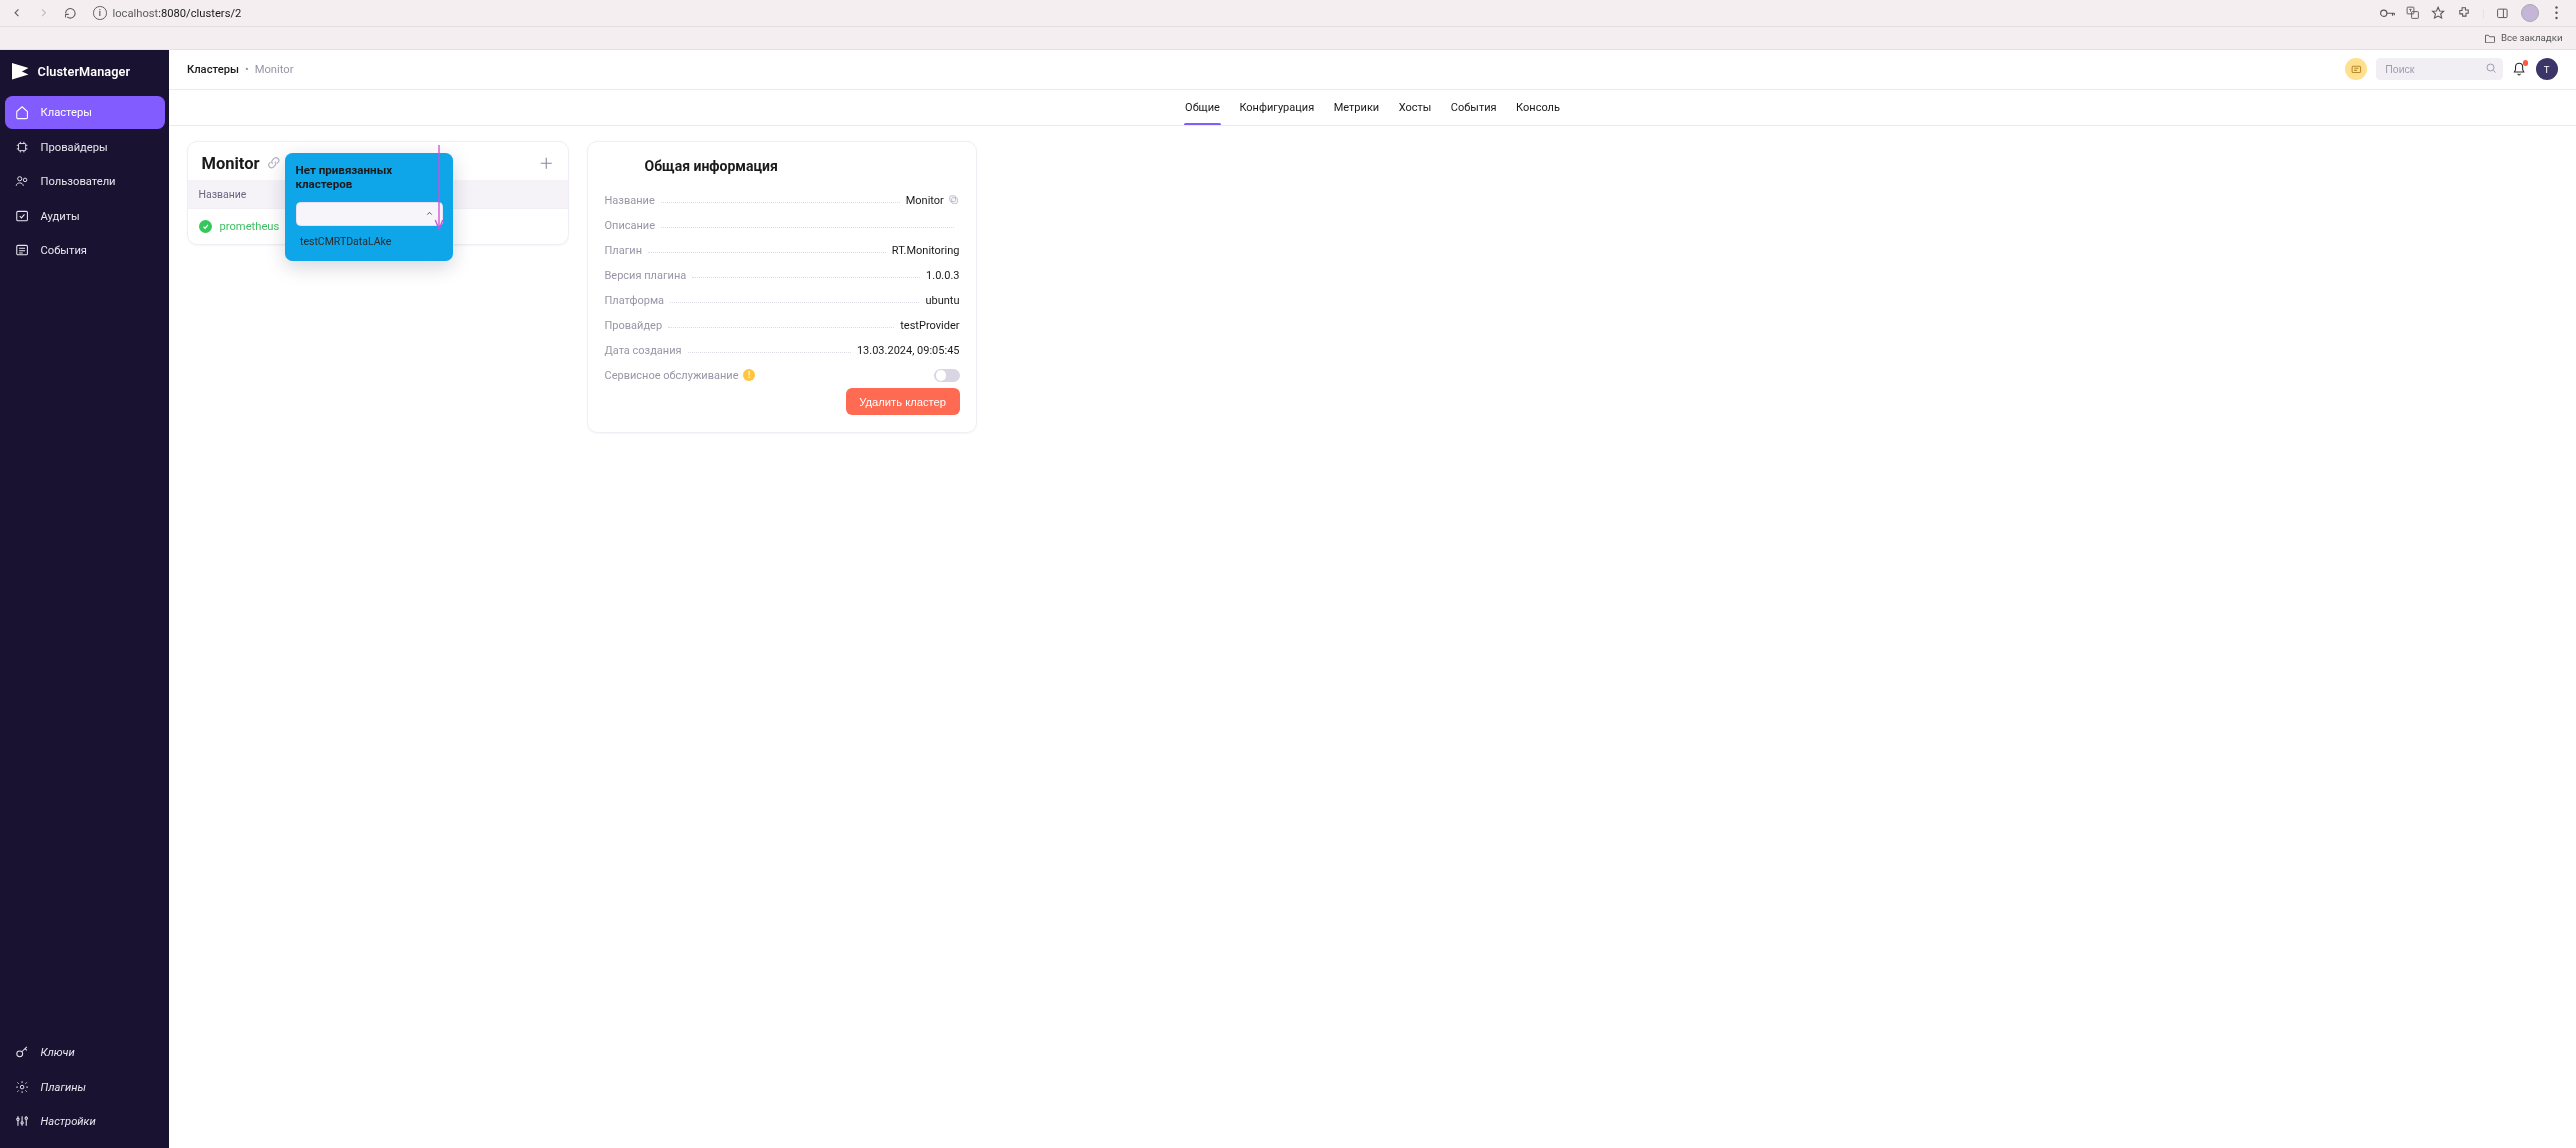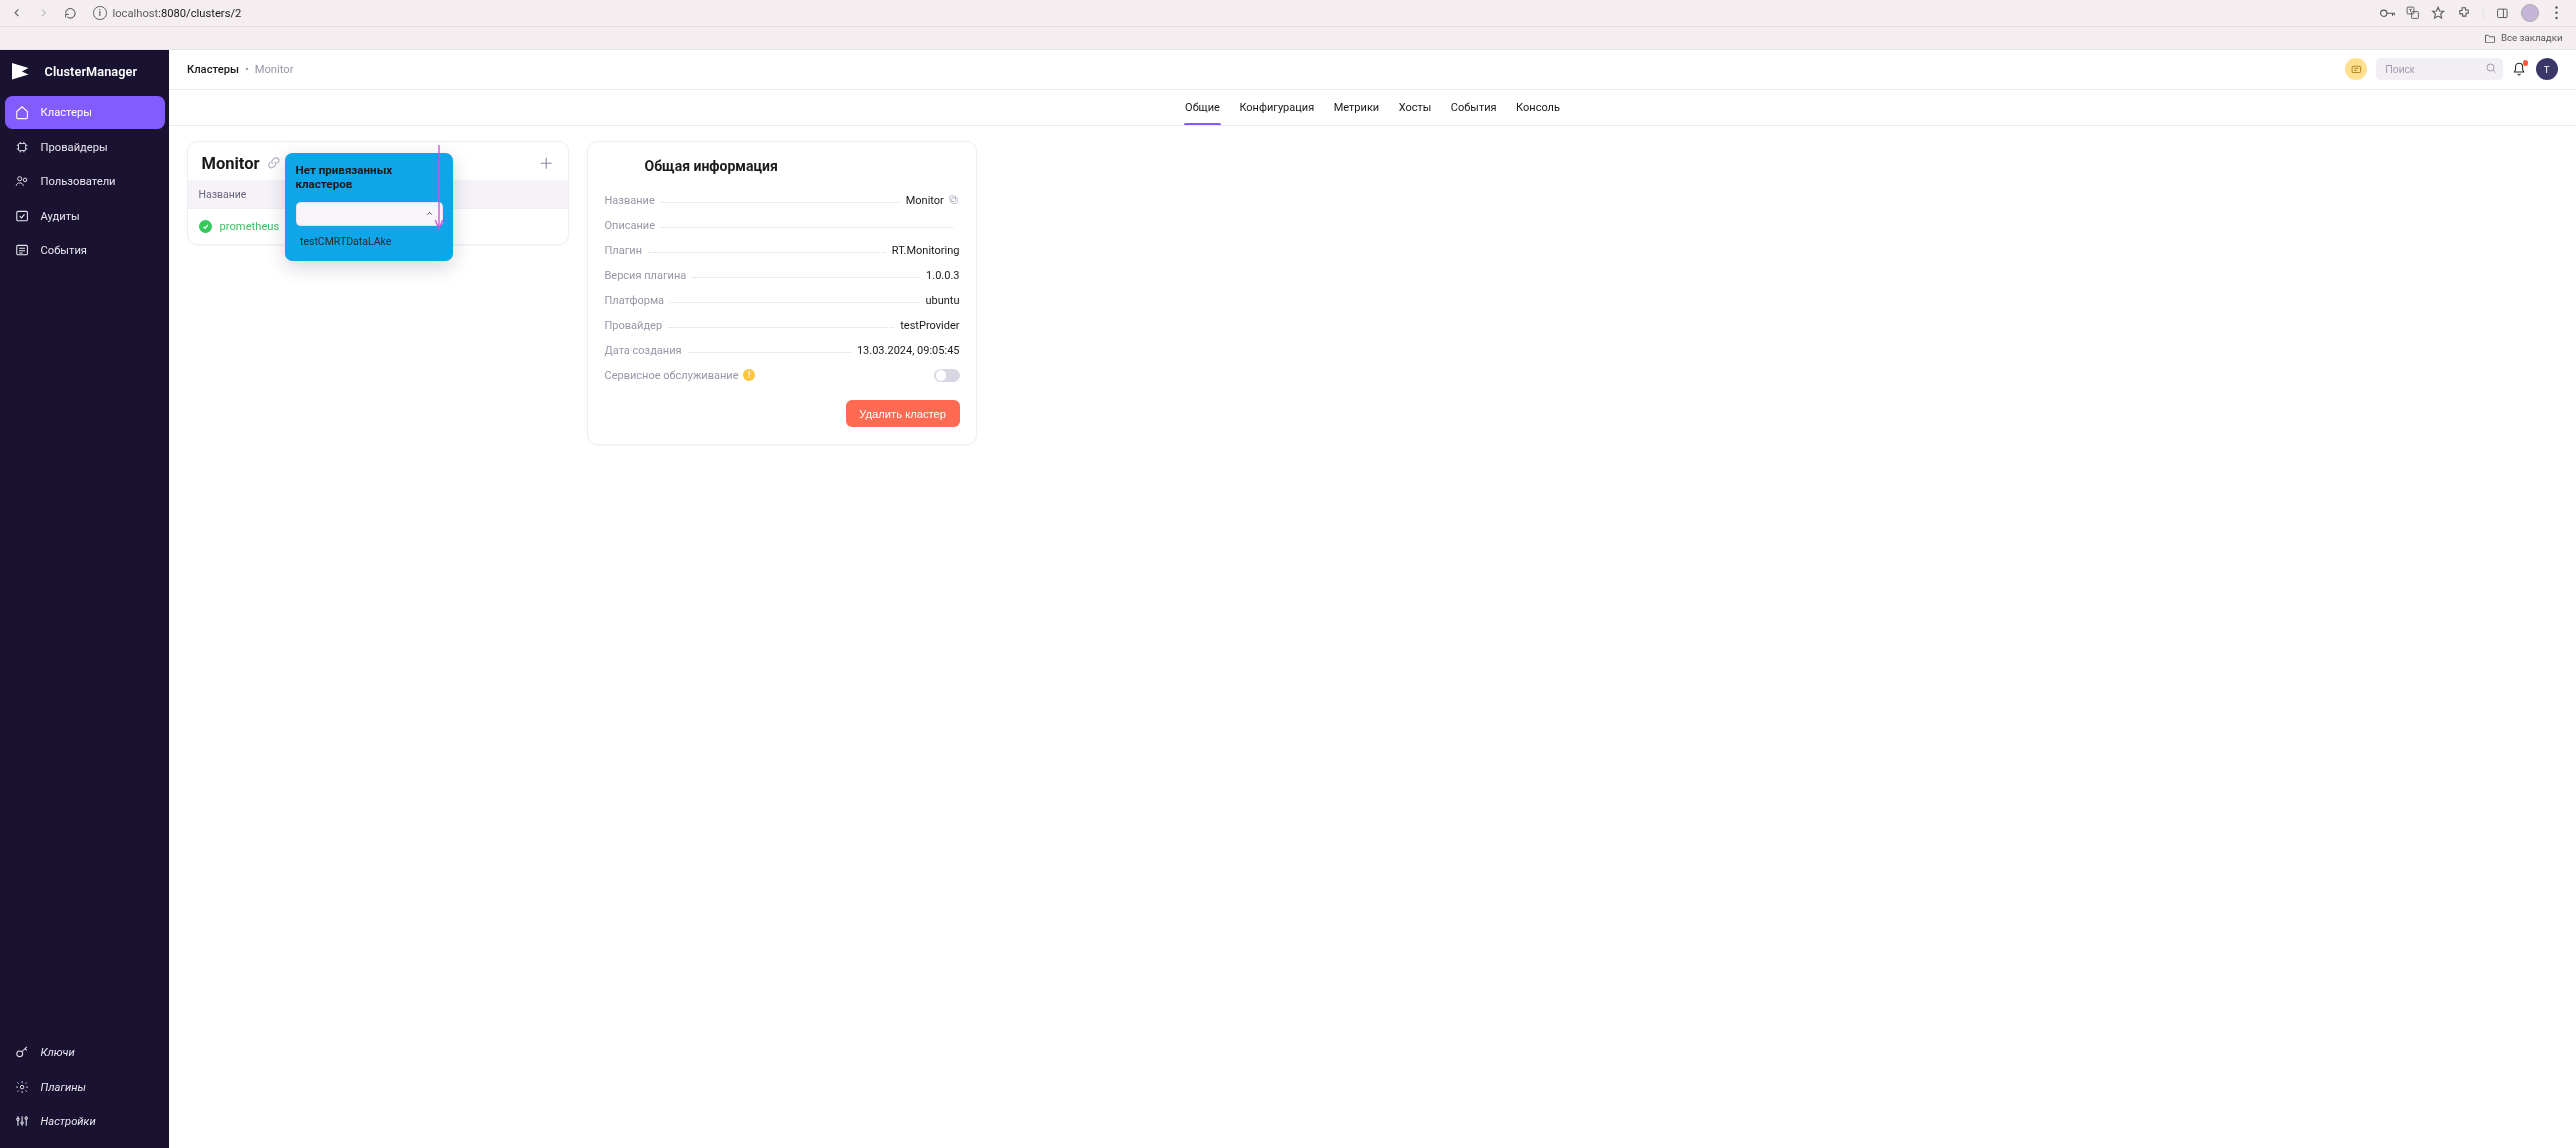--- a/index.html
+++ b/index.html
@@ -15,21 +15,21 @@
   .url-text .host { color: #5c5c5c; }
   .url-text .path { color: #1a1a1a; }
   .chrome-right { display: flex; align-items: center; gap: 10.5px; padding-right: 6px; color: #555; }
   .chrome-icon { width: 15px; height: 15px; display:flex;align-items:center;justify-content:center; }
   .avatar-chrome { width: 18px; height: 18px; border-radius: 50%; background: #c4b5d9; border:0.7px solid #aaa; }
   .bookmarks-row { height: 22.5px; background:#f5eef0; display:flex; justify-content:flex-end; align-items:center; padding:0 13.5px; gap:4.5px; color:#555; font-size:9.7px; border-bottom:0.7px solid #e5e0e2;}
   
   
   .app { display: flex; height: calc(100vh - 49px); min-height: 472px; }
   .sidebar { width: 169px; background: #1a1231; color: #fff; display: flex; flex-direction: column; padding-top: 0; }
-  .logo-row { display: flex; align-items: center; gap: 16px; padding: 13.5px 12px 16.5px 12px; }
+  .logo-row { display: flex; align-items: center; gap: 9px; padding: 13.5px 12px 16.5px 12px; }
   .logo-mark { width: 16.5px; height: 16.5px; background:#fff; clip-path: polygon(0 0, 100% 30%, 60% 52%, 100% 70%, 0 100%); }
   .logo-text { font-weight: 600; font-size: 12.7px; letter-spacing: 0.1px; }
   .side-items { display:flex; flex-direction:column; gap:1.5px; padding: 0 4.5px; }
   .side-item { display:flex; align-items:center; gap:10.5px; padding: 9px 10.5px; border-radius: 7.5px; font-size:11.2px; color:#e8e6ef; cursor:pointer; }
   .side-item.active { background: #835cff; color:#fff; }
   .side-item .icon { width:15px; height:15px; display:flex; align-items:center; justify-content:center; }
   .side-spacer { flex:1; }
   .side-bottom { padding: 0 4.5px 10.5px 4.5px; display:flex; flex-direction:column; gap:1.5px;font-style:italic;}
 
   .main { flex:1; display:flex; flex-direction:column; background:#fff; overflow:auto; }
@@ -74,21 +74,21 @@
   .card-right { width:390px; padding:16.5px 16.5px 16.5px 16.5px;}
   .card-right h3 { font-size:14px; font-weight:700; margin-bottom:13.5px;margin-left:40px;}
   .info-row { display:flex; align-items:center; padding:6px 0; font-size:11px;}
   .info-row .k { color:#9a94a6; white-space:nowrap;}
   .info-row .dots { flex:1; border-bottom:1.5px dotted #dcd8e6; margin:0 6px; height:6px;}
   .info-row .v { color:#1a1a1a; display:flex; align-items:center; gap:4.5px;}
   .copy-ico { color:#b3adc4;}
   .warn-ico { width:12px;height:12px;border-radius:50%; background:#ffc53d; color:#fff; display:flex;align-items:center;justify-content:center; font-size:8.2px; font-weight:bold;}
   .toggle { width:25.5px; height:13.5px; background:#d9d5e2; border-radius:7.5px; position:relative;}
   .toggle::after { content:""; position:absolute; left:1.5px; top:1.5px; width:10.5px;height:10.5px; background:#fff; border-radius:50%;}
-  .danger-btn { margin-top:12px; float:right; background:#ff6a52; color:#fff; border:none; padding:7.5px 13.5px; border-radius:6px; font-size:11.2px; cursor:pointer;}
+  .danger-btn { float:right; background:#ff6a52; color:#fff; border:none; padding:7.5px 13.5px; border-radius:6px; font-size:11.2px; cursor:pointer;}
 
   svg { display:block; }
 </style>
 </head>
 <body>
 
 <div class="browser-bar">
   <div class="nav-btn">
     <svg width="13.5" height="13.5" viewBox="0 0 24 24" fill="none" stroke="currentColor" stroke-width="2">
         <path d="M15 6l-6 6 6 6"></path>

